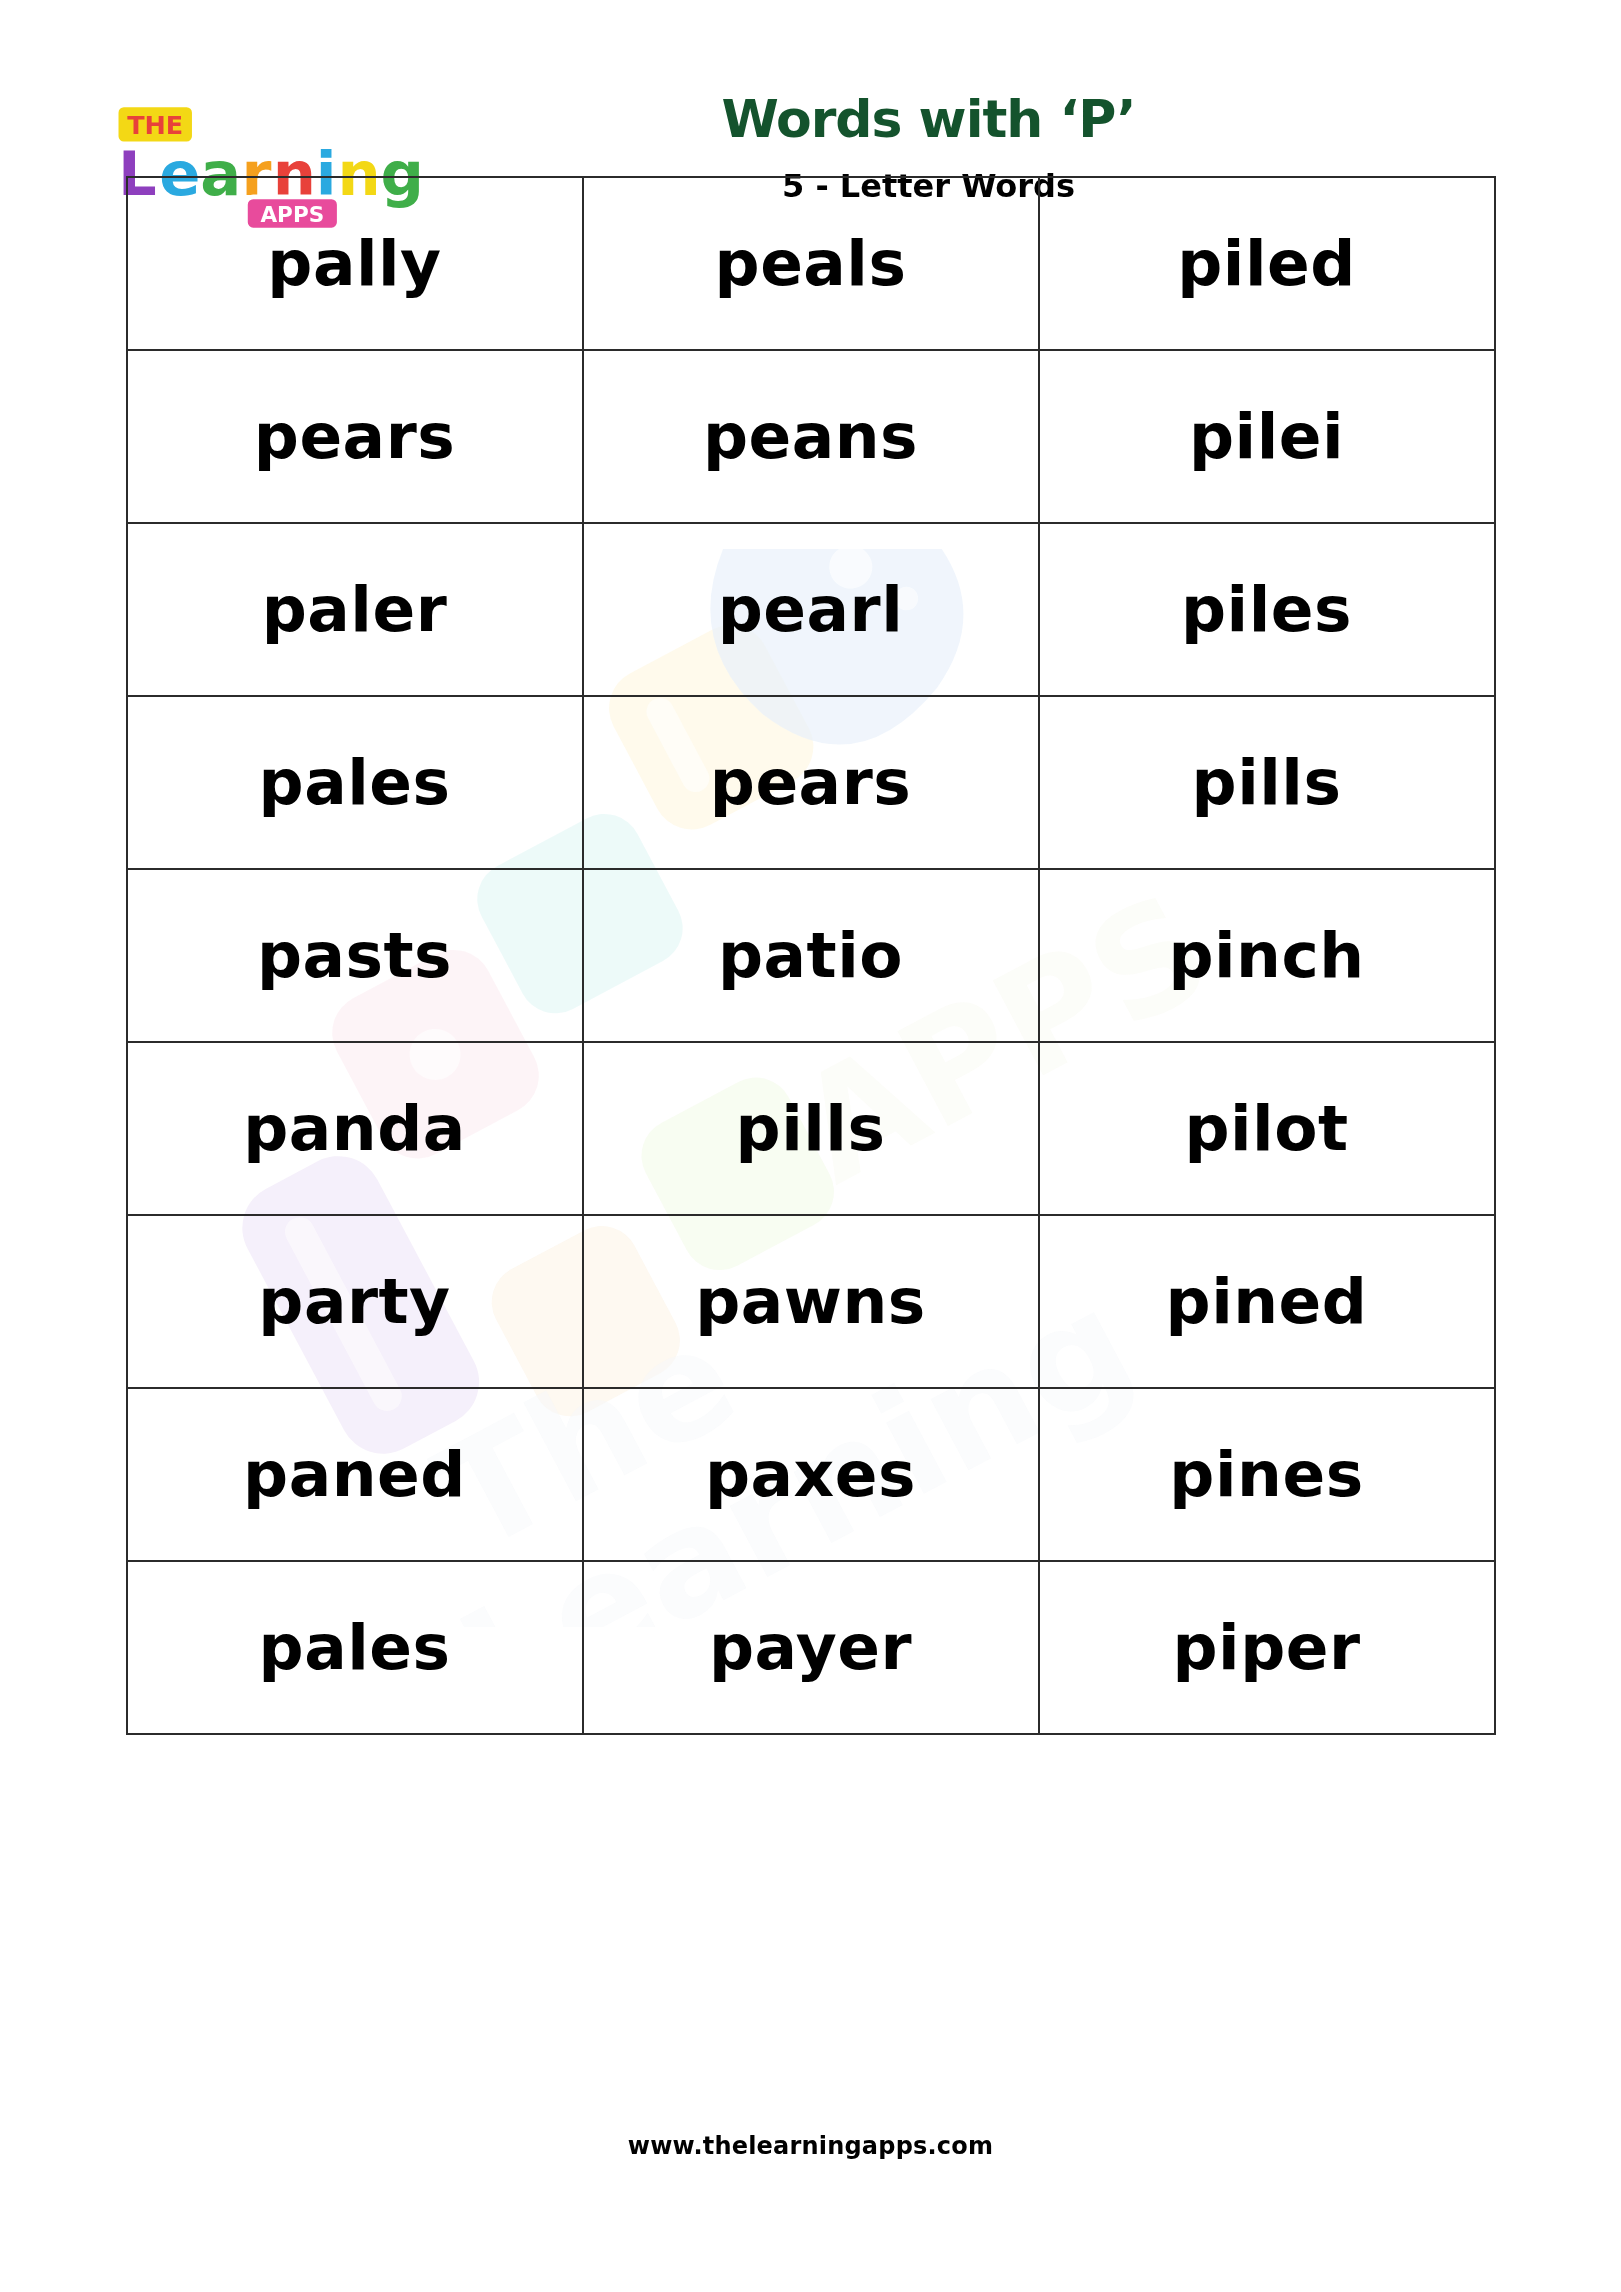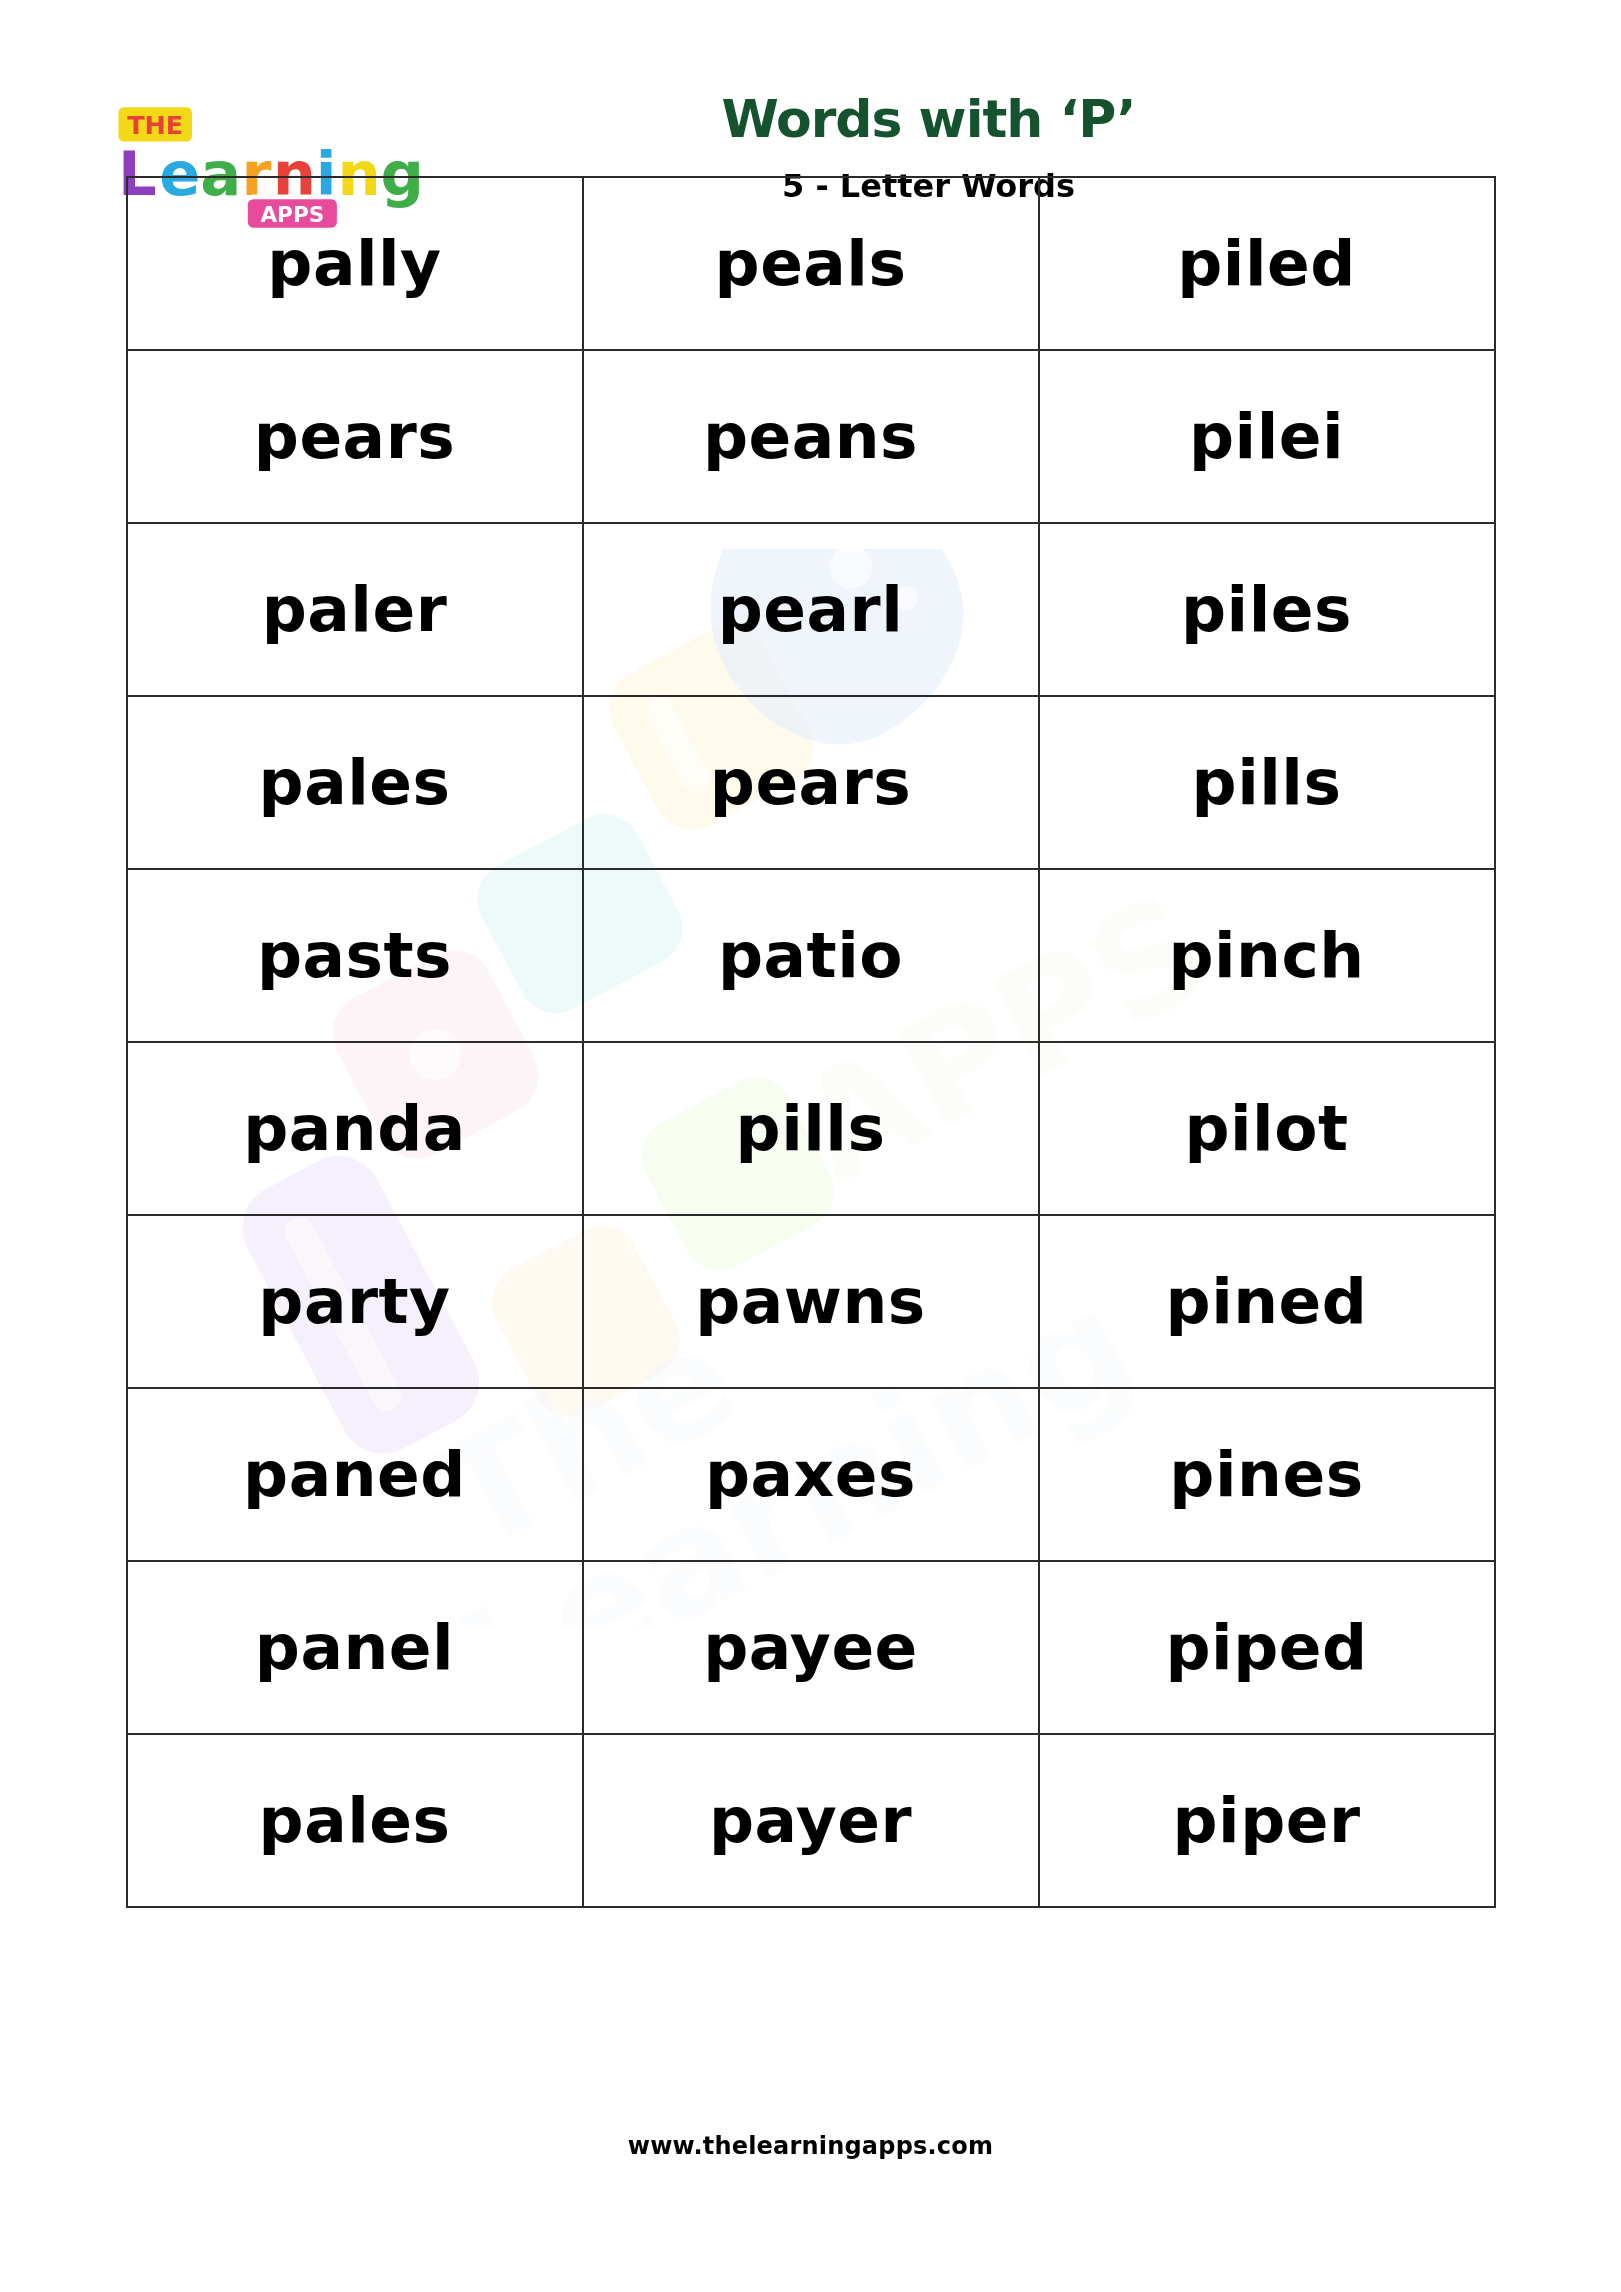--- a/index.html
+++ b/index.html
@@ -221,25 +221,20 @@
           <td>party</td>
           <td>pawns</td>
           <td>pined</td>
         </tr>
         <tr>
           <td>paned</td>
           <td>paxes</td>
           <td>pines</td>
         </tr>
         <tr>
-          <td>panel</td>
-          <td>payee</td>
-          <td>piped</td>
-        </tr>
-        <tr>
           <td>pales</td>
           <td>payer</td>
           <td>piper</td>
         </tr>
       </tbody>
     </table>
   </div>
 
   <div class="footer">
     <span class="footer-text">www.thelearningapps.com</span>

